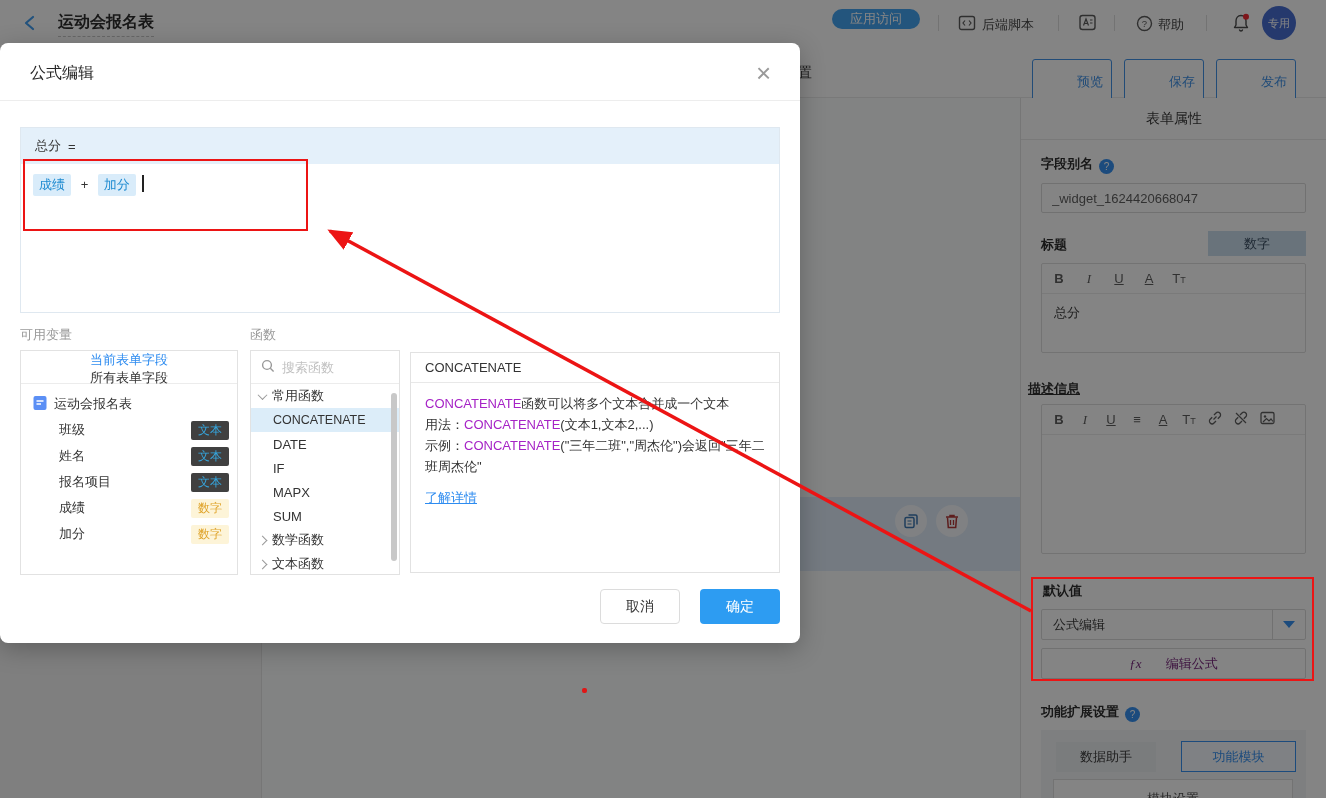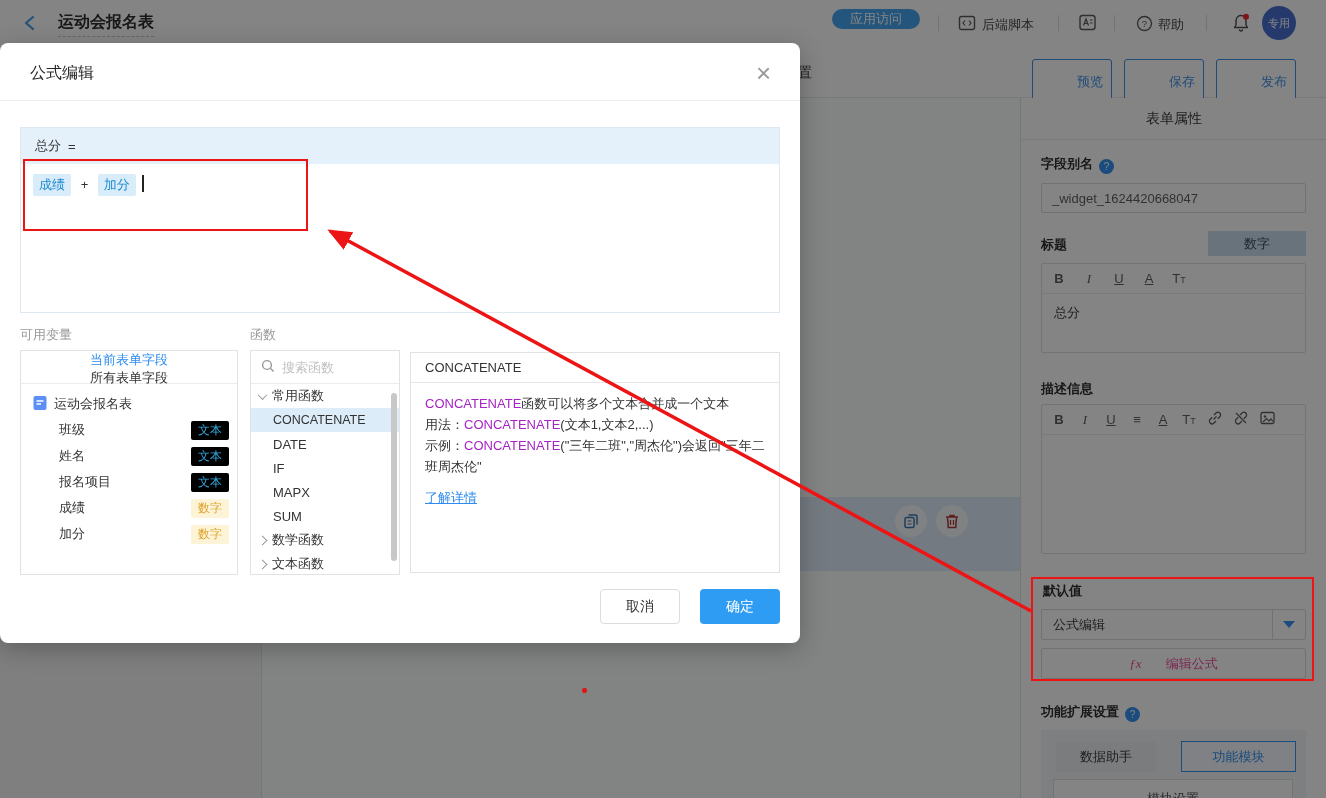--- a/index.html
+++ b/index.html
@@ -36,21 +36,21 @@
   .sb-input { width:265px; height:30px; border:1px solid #d9d9d9; border-radius:2px; padding:0 10px; font-size:13px; color:#595959; background:#fff; font-family:inherit; }
   .type-tag { background:#c9dcec; color:#34495e; height:25px; width:98px; display:flex; align-items:center; justify-content:center; font-size:13px; cursor:pointer; }
   .rt-box { border:1px solid #dcdcdc; border-radius:2px; background:#fff; }
   .rt-toolbar { height:30px; border-bottom:1px solid #ebebeb; display:flex; align-items:center; padding:0 10px; gap:16px; }
   .tbi { font-size:13px; color:#595959; cursor:pointer; width:14px; text-align:center; }
   .tbi.b { font-weight:bold; } .tbi.i { font-style:italic; font-family:"Liberation Serif",serif; }
   .tbi.u, .tbi.a { text-decoration:underline; }
   .tbi.t small { font-size:9px; }
   .sb-select { width:265px; height:31px; border:1px solid #d9d9d9; border-radius:2px; background:#fff; display:flex; align-items:center; cursor:pointer; }
   .caret-down { width:0; height:0; border-left:6px solid transparent; border-right:6px solid transparent; border-top:7px solid #2e8cf0; }
-  .fx-btn { width:265px; height:31px; border:1px solid #d9d9d9; border-radius:2px; background:#fff; display:flex; align-items:center; justify-content:center; color:#ec4899; gap:24px; cursor:pointer; }
+  .fx-btn { width:265px; height:31px; border:1px solid #d9d9d9; border-radius:2px; background:#fff; display:flex; align-items:center; justify-content:center; color:#701a75; gap:24px; cursor:pointer; }
   .ext-box { left:20px; top:632px; width:265px; height:95px; background:#f3f5f7; }
   .ext-btn1 { background:#ebeef1; border:none; height:30px; width:100px; display:flex; align-items:center; justify-content:center; color:#333; cursor:pointer; }
   .ext-btn2 { background:#f4f9ff; border:1px solid #2e8cf0; color:#2e8cf0; height:31px; width:115px; display:flex; align-items:center; justify-content:center; cursor:pointer; }
   .mod-btn { background:#fff; border:1px solid #ddd; width:240px; height:40px; display:flex; align-items:center; justify-content:center; color:#444; cursor:pointer; }
 
   
   .dim { left:0; top:0; width:1326px; height:798px; background:rgba(10,10,10,0.5); z-index:10; }
 
   
   .modal { left:0; top:43px; width:800px; height:600px; background:#fff; border-radius:8px; z-index:20; box-shadow:0 6px 24px rgba(0,0,0,0.25); }
@@ -66,21 +66,21 @@
   .panel-label { color:#999; font-size:13px; }
   .box { border:1px solid #e2e2e2; background:#fff; }
   .var-box { left:20px; top:307px; width:218px; height:225px; }
   .var-tabs { height:33px; border-bottom:1px solid #ececec; display:flex;flex-direction:column; }
   .var-tab { flex:1; display:flex; align-items:center; justify-content:center; font-size:13px; cursor:pointer; }
   .var-tab.active { color:#2e8cf0; }
   .tree { padding-top:7px; }
   .tree-form { height:26px; display:flex; align-items:center; padding-left:12px; gap:7px; cursor:pointer; }
   .field-row { height:26px; display:flex; align-items:center; padding-left:38px; position:relative; cursor:pointer; }
   .tag { position:absolute; right:8px; width:38px; height:19px; border-radius:2px; font-size:12px; display:flex; align-items:center; justify-content:center; }
-  .tag.text { background:#000000; color:#35a6de; }
+  .tag.text { background:#404040; color:#35a6de; }
   .tag.num { background:#fdf4d8; color:#dfa32a; }
   .fn-box { left:250px; top:307px; width:150px; height:225px; }
   .fn-search { height:33px; border-bottom:1px solid #ececec; display:flex; align-items:center; padding:0 10px; gap:7px; }
   .fn-search input { border:none; outline:none; width:100px; font-size:13px; color:#333; font-family:inherit; }
   .fn-search input::placeholder { color:#c0c0c0; }
   .fn-row { height:24px; display:flex; align-items:center; padding-left:22px; cursor:pointer; }
   .fn-group { height:24px; display:flex; align-items:center; padding-left:8px; gap:6px; color:#333; cursor:pointer; }
   .fn-row.sel { background:#dcedf9; }
   .chev { width:7px; height:7px; border-right:1.5px solid #999; border-bottom:1.5px solid #999; display:inline-block; }
   .chev.down { transform:rotate(45deg) translate(-1px,-1px); }
@@ -193,21 +193,21 @@
       <div class="rt-toolbar">
         <span class="tbi b">B</span>
         <span class="tbi i">I</span>
         <span class="tbi u">U</span>
         <span class="tbi a">A</span>
         <span class="tbi t"><span>T</span><small>T</small></span>
       </div>
       <div style="padding:10px 12px;color:#333;">总分</div>
     </div>
 
-    <span class="abs sb-label" style="left:20px;top:282px;">描述信息</span>
+    <span class="abs sb-label" style="left:7px;top:282px;text-decoration:underline;">描述信息</span>
     <div class="abs rt-box" style="left:20px;top:306px;width:265px;height:150px;">
       <div class="rt-toolbar" style="gap:12px;">
         <span class="tbi b">B</span>
         <span class="tbi i">I</span>
         <span class="tbi u">U</span>
         <span class="tbi">≡</span>
         <span class="tbi a">A</span>
         <span class="tbi t"><span>T</span><small>T</small></span>
         <span class="tbi"><svg width="14" height="14" viewBox="0 0 14 14">
               <path d="M5.5 8.5 L8.5 5.5" stroke="#595959" stroke-width="1.3"></path>

